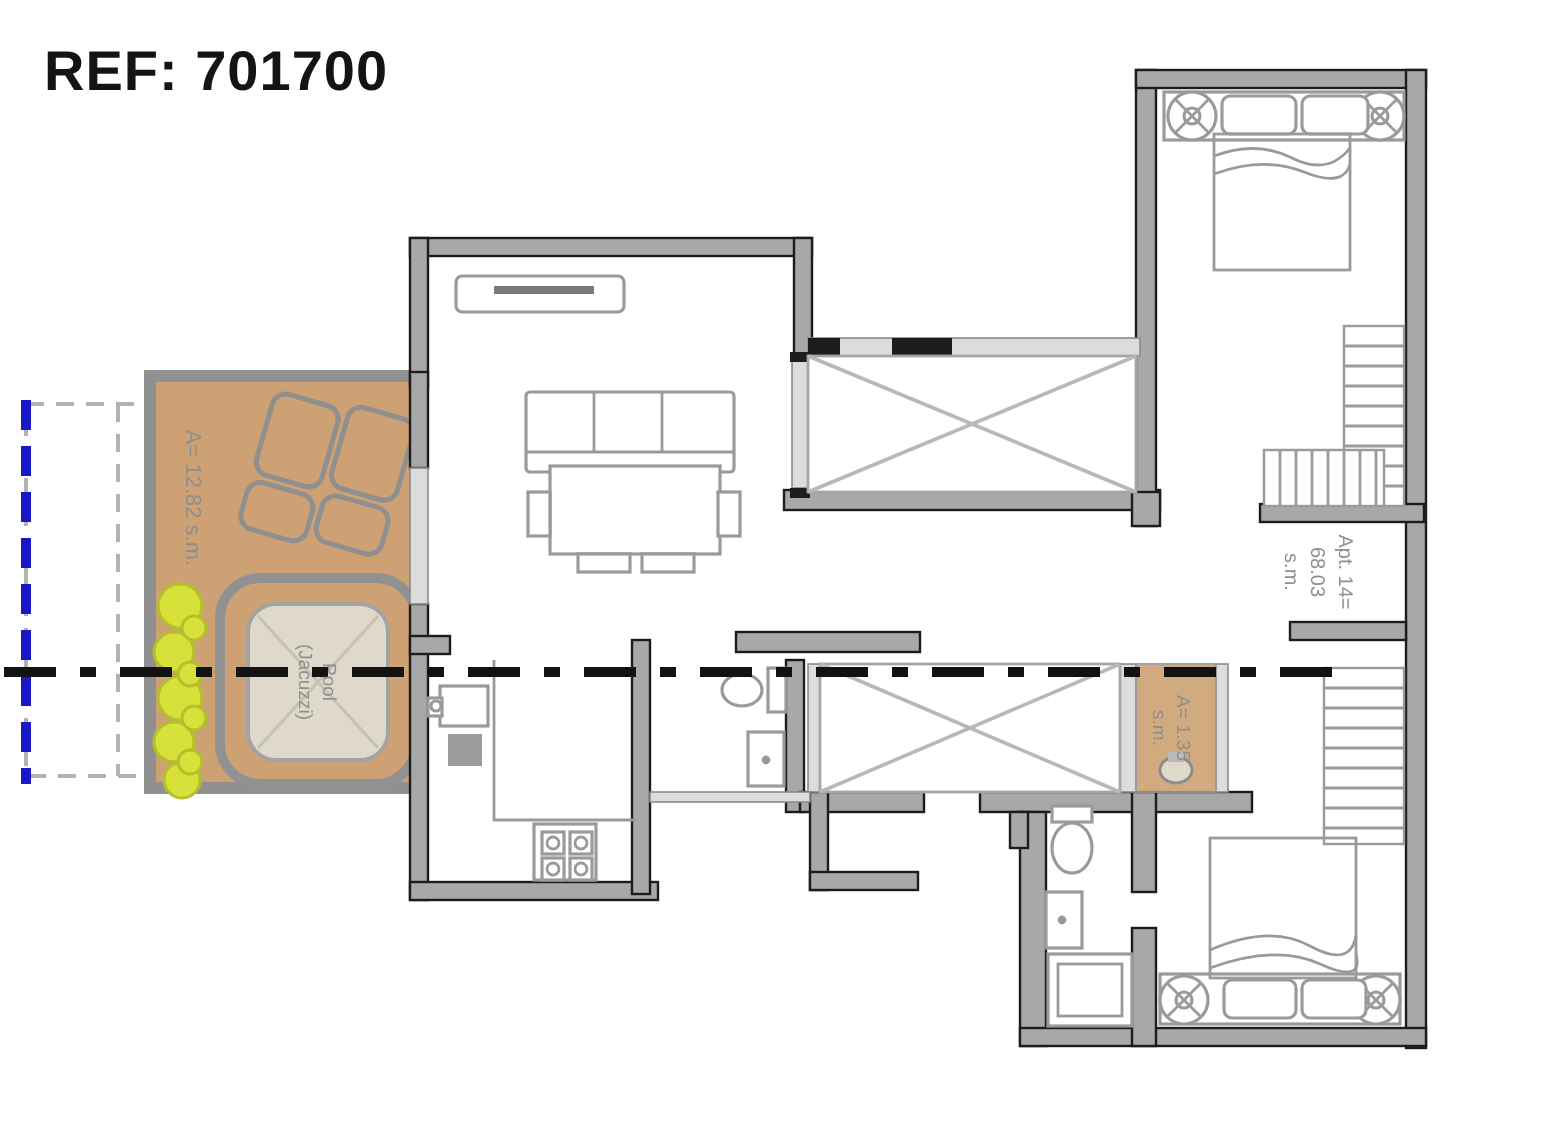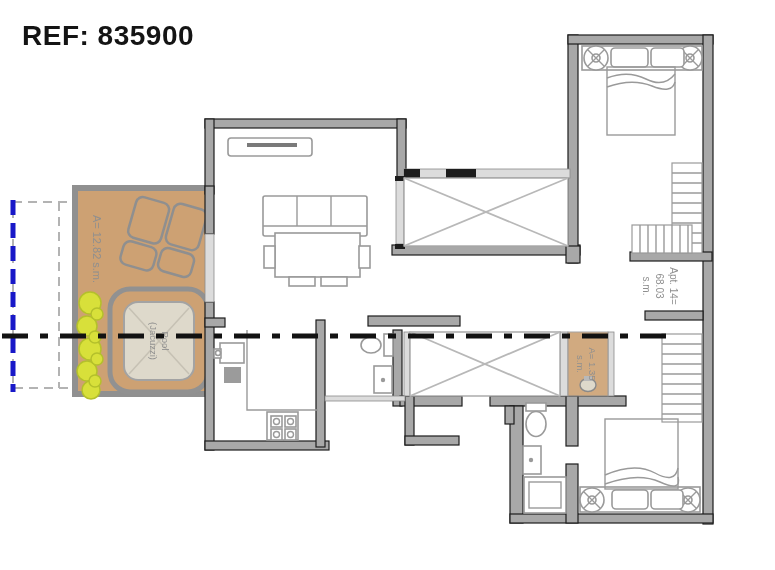--- a/index.html
+++ b/index.html
@@ -14,21 +14,21 @@
   .furnln{fill:none;stroke:#9a9a9a;stroke-width:1.4;}
   .stair{fill:#ffffff;stroke:#9a9a9a;stroke-width:1.2;}
   .shaft{fill:#ffffff;stroke:#a5a5a5;stroke-width:1.4;}
   .diag{stroke:#b8b8b8;stroke-width:1.8;}
   .lbl{font-family:"Liberation Sans",sans-serif;}
 </style>
 </head>
 <body>
 
 <div id="canvas">
-  <div id="ref">REF: 835900</div>
+  <div id="ref">REF: 701700</div>
 
   <svg width="775" height="570" viewBox="0 0 775 570">
 
     <g>
       <rect x="13" y="202" width="62" height="186" fill="none" stroke="#b3b3b3" stroke-width="2" stroke-dasharray="9 6"></rect>
       <line x1="59" y1="202" x2="59" y2="388" stroke="#b3b3b3" stroke-width="2" stroke-dasharray="9 6"></line>
     </g>
     <line x1="13" y1="200" x2="13" y2="392" stroke-width="5" stroke-dasharray="15 8" stroke="#1818c8"></line>
 
     <g>

